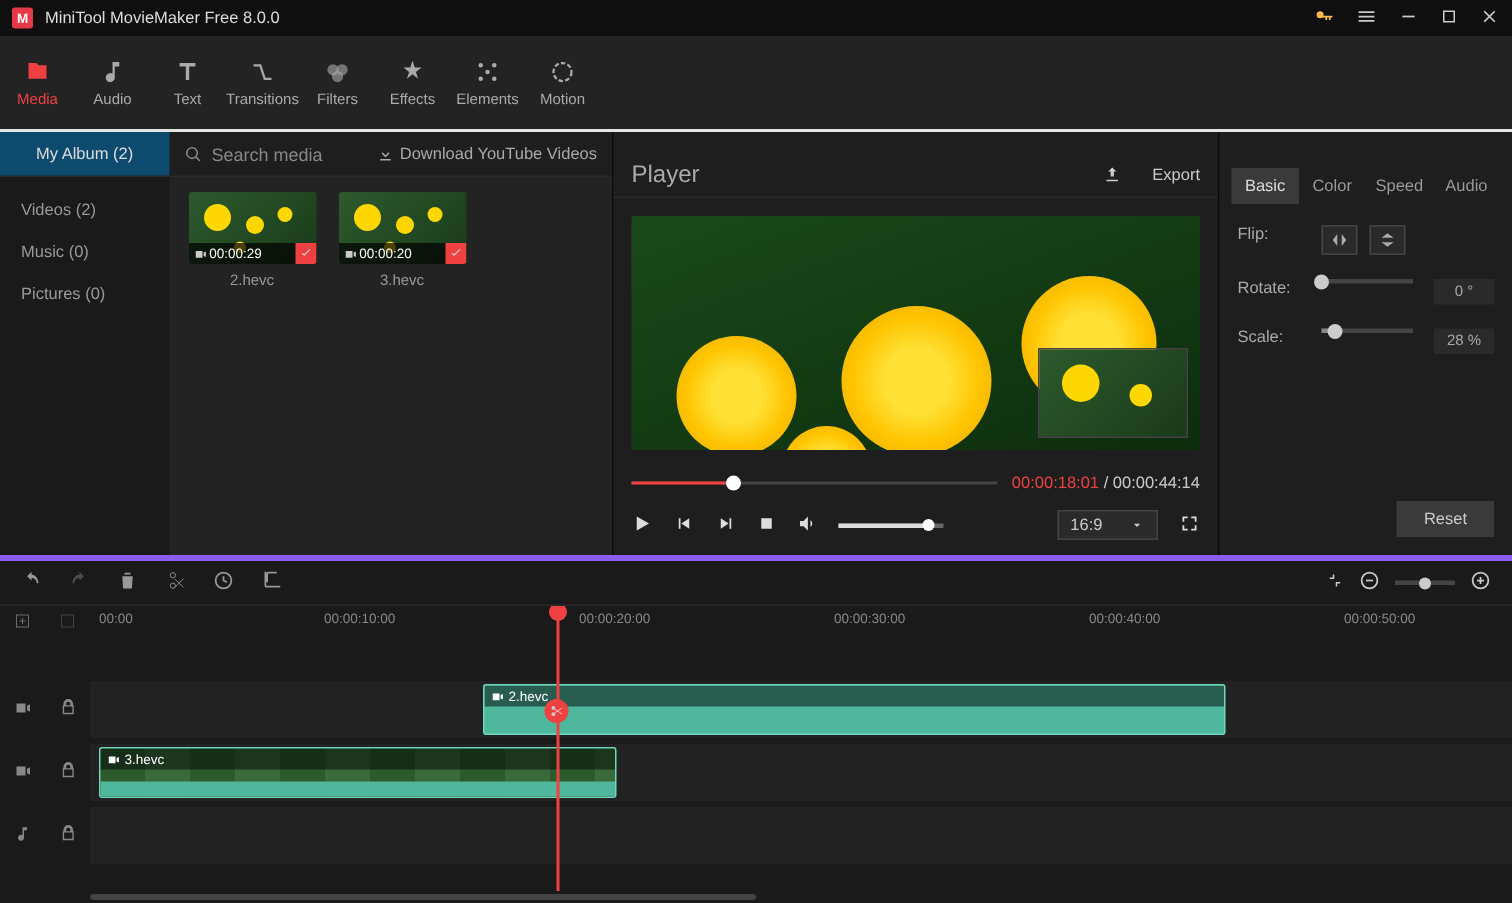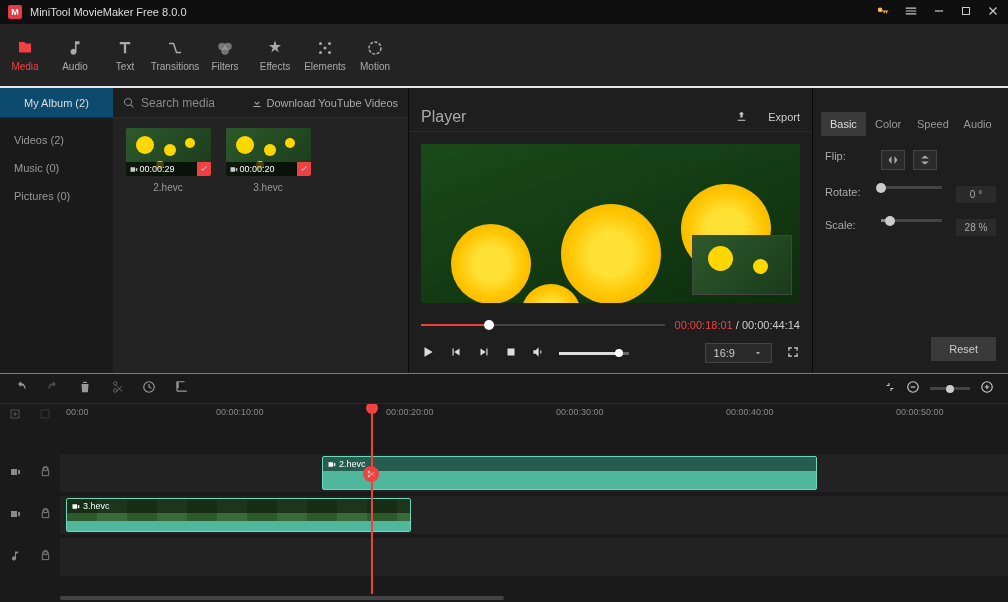--- a/index.html
+++ b/index.html
@@ -67,21 +67,21 @@
 .props-body{padding:14px 12px;font-size:11px;color:#aaa}
 .prop-row{display:flex;align-items:flex-start;gap:14px;margin-bottom:16px}
 .prop-label{width:42px}
 .flip-btns{display:flex;gap:8px}
 .flip-btn{width:24px;height:20px;background:#2a2a2a;border:1px solid #444;display:flex;align-items:center;justify-content:center;cursor:pointer}
 .slider-track{flex:1;height:3px;background:#444;position:relative}
 .slider-fill{position:absolute;left:0;height:100%;background:#888}
 .slider-thumb{position:absolute;top:50%;transform:translate(-50%,-50%);width:10px;height:10px;background:#ccc;border-radius:50%}
 .val-box{width:40px;text-align:center;background:#2a2a2a;padding:3px;font-size:10px}
 .reset-btn{margin:auto 12px 12px auto;background:#3a3a3a;border:none;color:#ccc;padding:6px 18px;font-size:11px;cursor:pointer}
-.timeline{background:#1a1a1a;border-top:1px solid #8b5cf6}
+.timeline{background:#1a1a1a;border-top:4px solid #8b5cf6}
 .tl-toolbar{height:30px;display:flex;align-items:center;padding:0 14px;gap:18px;border-bottom:1px solid #2a2a2a}
 .tl-tool{cursor:pointer;color:#999}
 .tl-zoom{margin-left:auto;display:flex;align-items:center;gap:10px}
 .zoom-track{width:40px;height:3px;background:#444;position:relative}
 .zoom-thumb{position:absolute;left:50%;top:50%;transform:translate(-50%,-50%);width:8px;height:8px;background:#ccc;border-radius:50%}
 .tl-body{display:flex;height:190px}
 .tl-left{width:60px;background:#1a1a1a;display:flex;flex-direction:column}
 .tl-left-row{height:22px;display:flex;align-items:center;justify-content:space-around;color:#888}
 .tl-left-row.track{height:38px;margin-top:4px}
 .tl-right{flex:1;position:relative;overflow:hidden}

